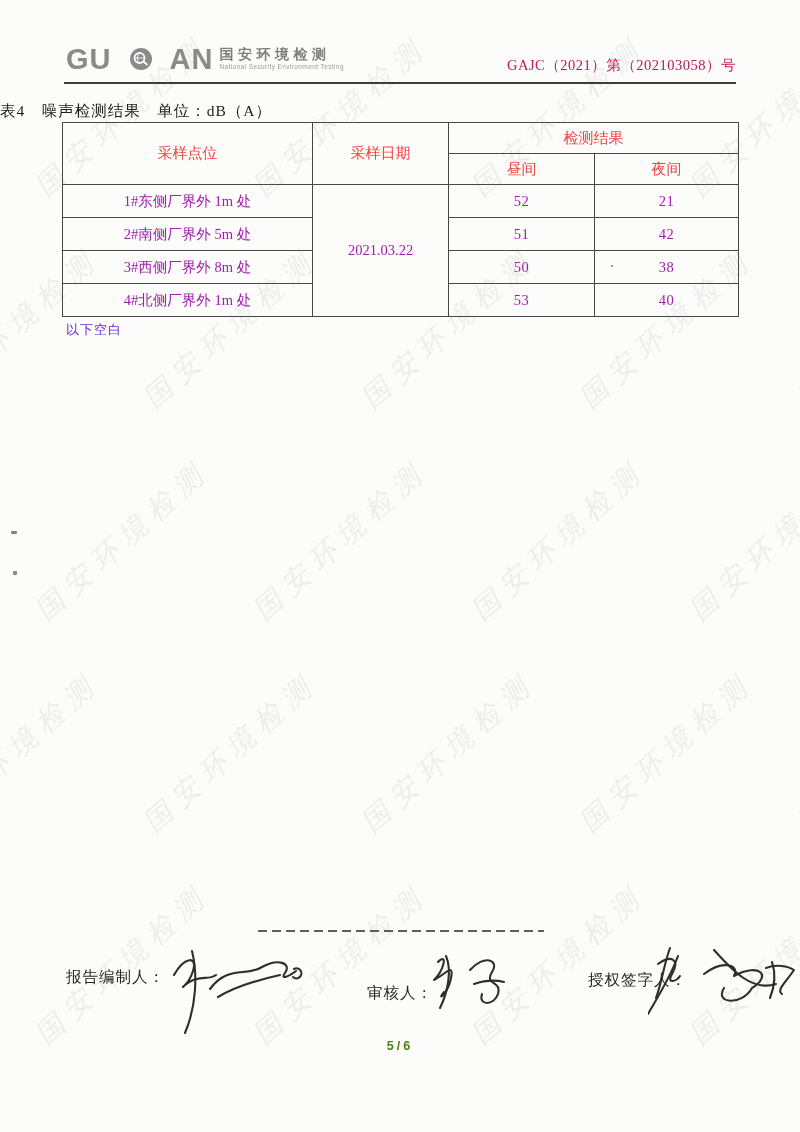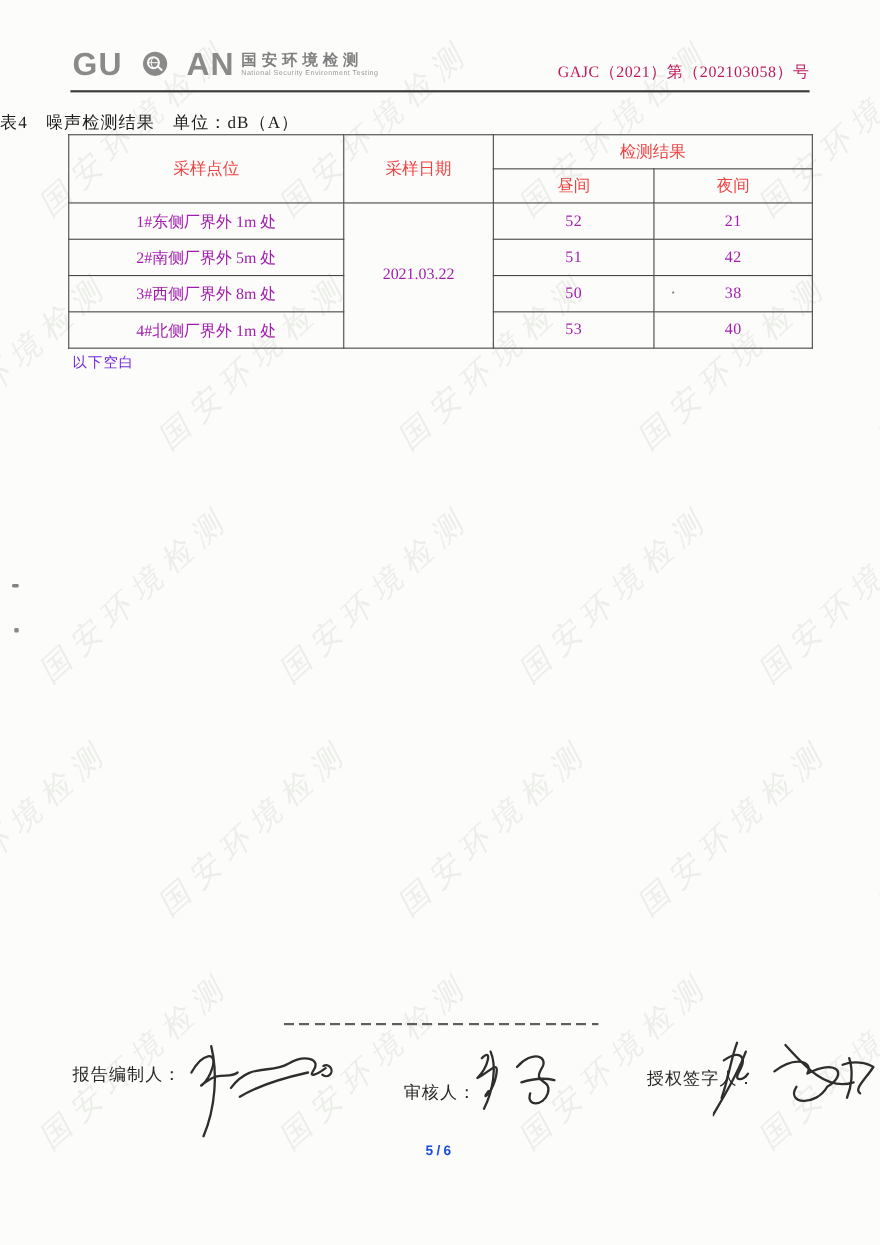--- a/index.html
+++ b/index.html
@@ -78,21 +78,21 @@
   }
   .sig-label{position:absolute;font-size:15.5px;color:#262626;z-index:2;letter-spacing:1px;}
   .sig-label.preparer{left:66px;top:967px;}
   .sig-label.reviewer{left:367px;top:970px;margin-top:13px;}
   .sig-label.authorizer{left:542px;top:970px;margin-left:46px;}
   .sig-svg{position:absolute;z-index:3;}
   .sig-svg path{fill:none;stroke:#2e2e2e;stroke-width:2.1;stroke-linecap:round;stroke-linejoin:round;}
   .page-number{
     position:absolute;left:0;top:1039px;width:100%;text-align:center;z-index:2;
     font-family:"Liberation Sans","DejaVu Sans",sans-serif;
-    font-size:12.5px;font-weight:700;color:#1d4ed8;letter-spacing:3px;
+    font-size:12.5px;font-weight:700;color:#4d7c0f;letter-spacing:3px;
   }
   .speck{position:absolute;background:#5a5a5a;z-index:2;border-radius:1px;}
   .speck.s1{left:11px;top:531px;width:6px;height:3px;opacity:.75;}
   .speck.s2{left:13px;top:571px;width:4px;height:4px;opacity:.7;}
   .speck.s3{left:611px;top:265px;width:2px;height:2px;opacity:.8;}
 </style>
 </head>
 <body>
 
 <div class="page">

